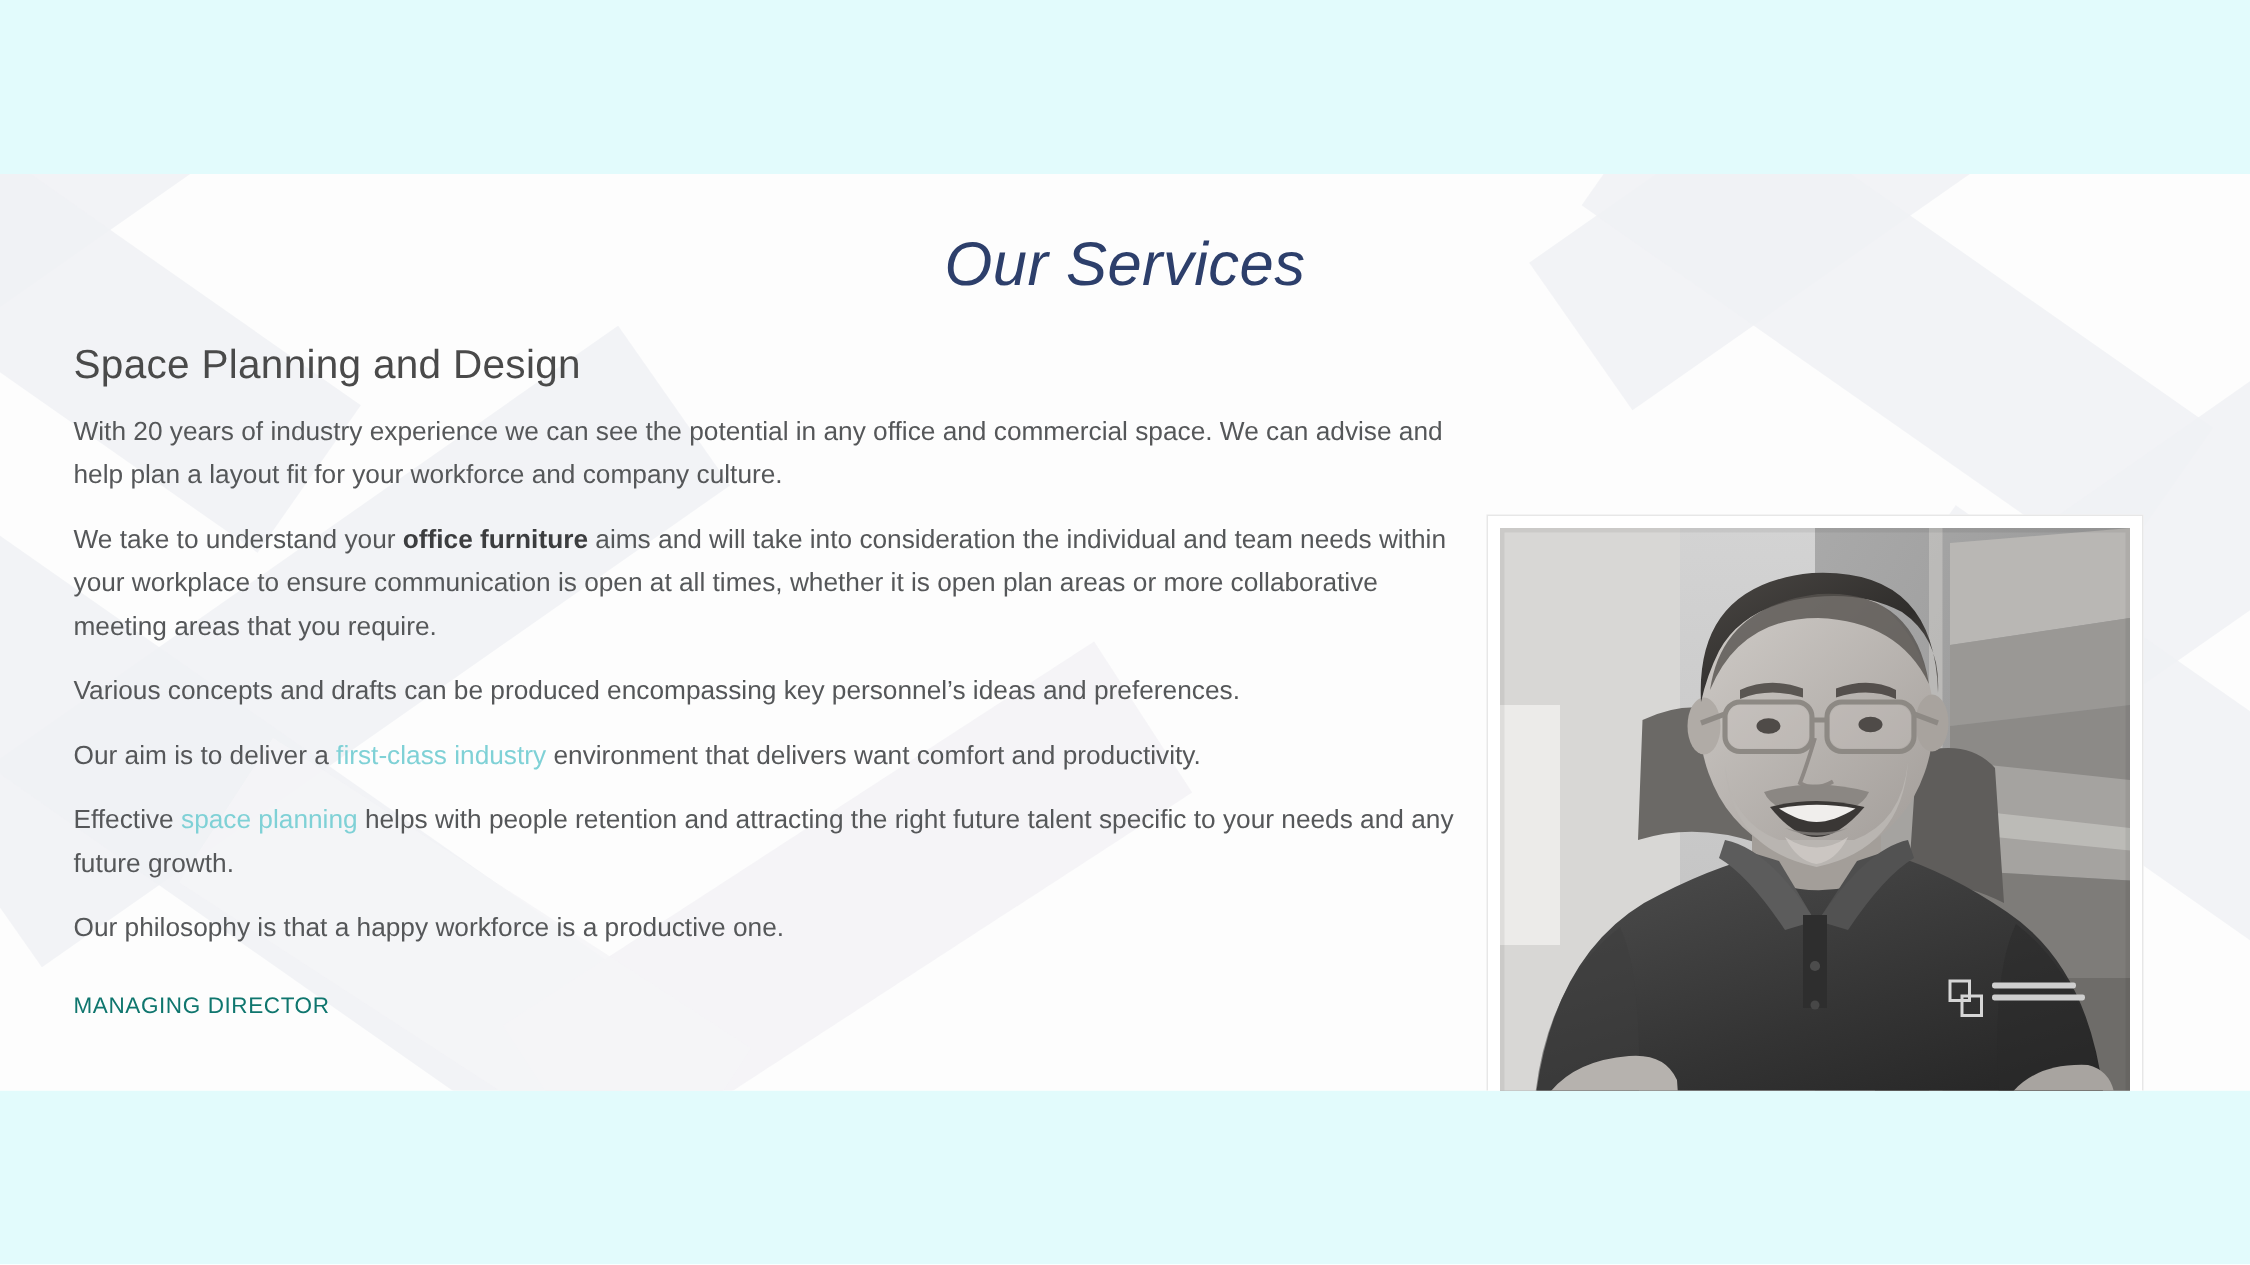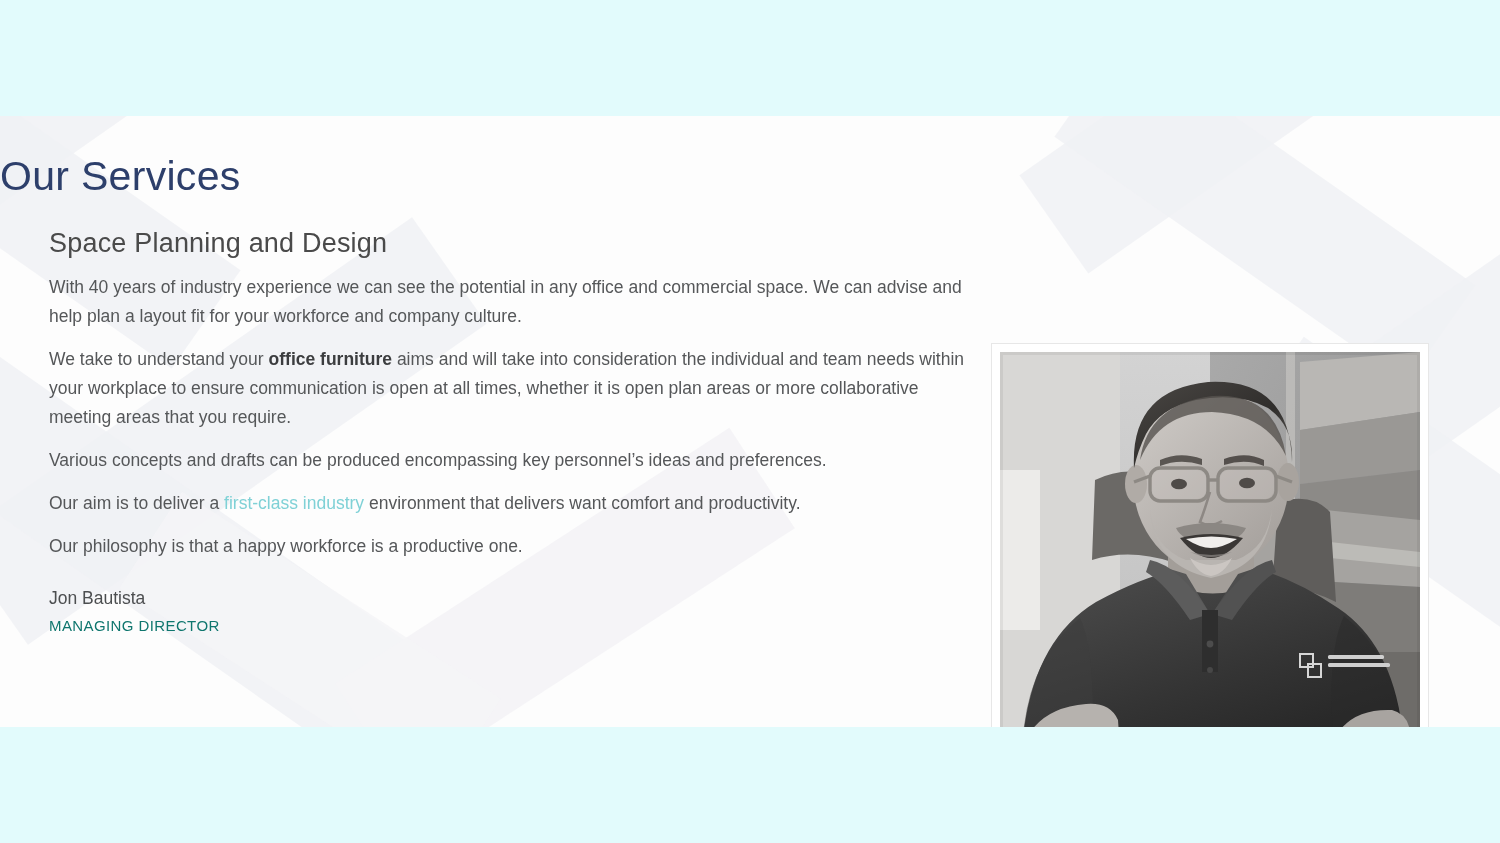--- a/index.html
+++ b/index.html
@@ -102,25 +102,27 @@
     width: 380px; height: 115px;
     transform: rotate(33deg);
     background: #f5f4f7;
   }
 
   
   .page-title {
     position: absolute;
     left: 0; top: 37px;
     width: 1500px;
+    text-align: center;
     font-size: 41px;
     font-weight: 400;
     letter-spacing: .3px;
     color: #2d3f6b;
     z-index: 3;
+    font-style: italic;
   }
 
   
   .copy {
     position: absolute;
     left: 49px;
     top: 112px;
     width: 935px;
     z-index: 3;
   }
@@ -206,33 +208,33 @@
     <div class="wm wm-r4"></div>
     <div class="wm wm-c1"></div>
     <div class="wm wm-c2"></div>
 
     <h1 class="page-title">Our Services</h1>
 
     <div class="copy">
 
       <h2 class="sub-title">Space Planning and Design</h2>
 
-      <p class="para">With 40 years of industry experience we can see the potential in any office and commercial space. We can advise and help plan a layout fit for your workforce and company culture.</p>
+      <p class="para">With 20 years of industry experience we can see the potential in any office and commercial space. We can advise and help plan a layout fit for your workforce and company culture.</p>
 
       <p class="para"><span>We take to understand your </span><b>office furniture</b><span> aims and will take into consideration the individual and team needs within your workplace to ensure communication is open at all times, whether it is open plan areas or more collaborative meeting areas that you require.</span></p>
 
       <p class="para">Various concepts and drafts can be produced encompassing key personnel’s ideas and preferences.</p>
 
       <p class="para"><span>Our aim is to deliver a </span><a class="link" href="#">first-class industry</a><span> environment that delivers want comfort and productivity.</span></p>
 
+      <p class="para"><span>Effective </span><a class="link" href="#">space planning</a><span> helps with people retention and attracting the right future talent specific to your needs and any future growth.</span></p>
 
       <p class="para">Our philosophy is that a happy workforce is a productive one.</p>
 
       <div class="signature">
-        <div class="sig-name">Jon Bautista</div>
         <div class="sig-role">MANAGING DIRECTOR</div>
       </div>
 
     </div>
 
     <div class="portrait-frame">
       <div class="portrait">
         <svg viewBox="0 0 420 397" preserveAspectRatio="xMidYMid slice">
           <defs>
             <linearGradient id="wallG" x1="0" y1="0" x2="0" y2="1">

